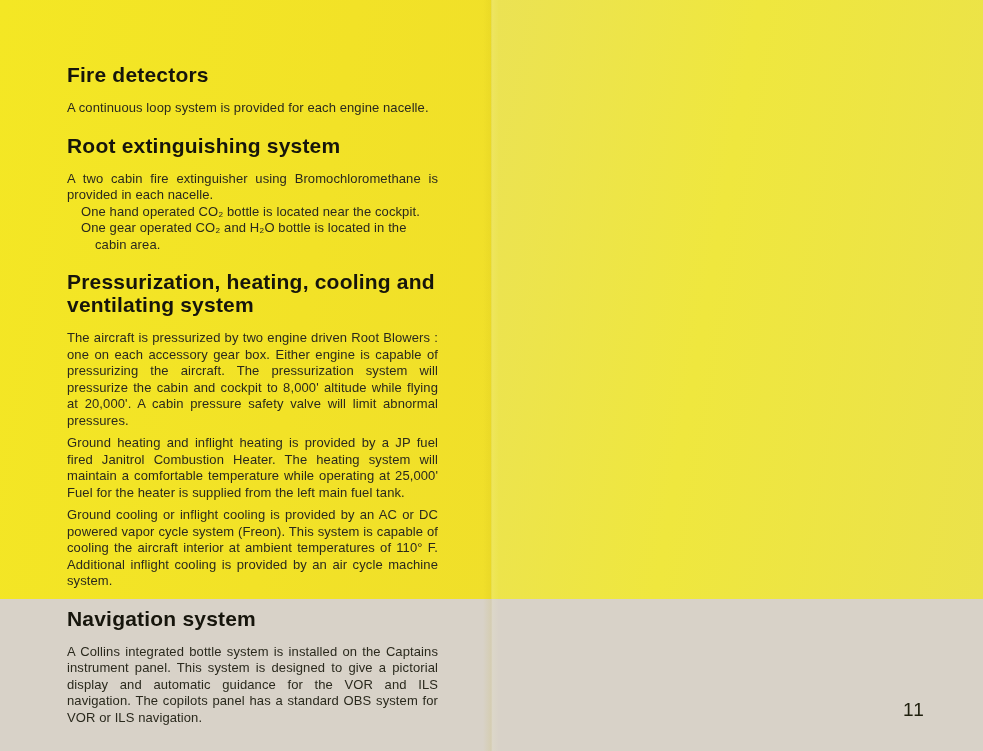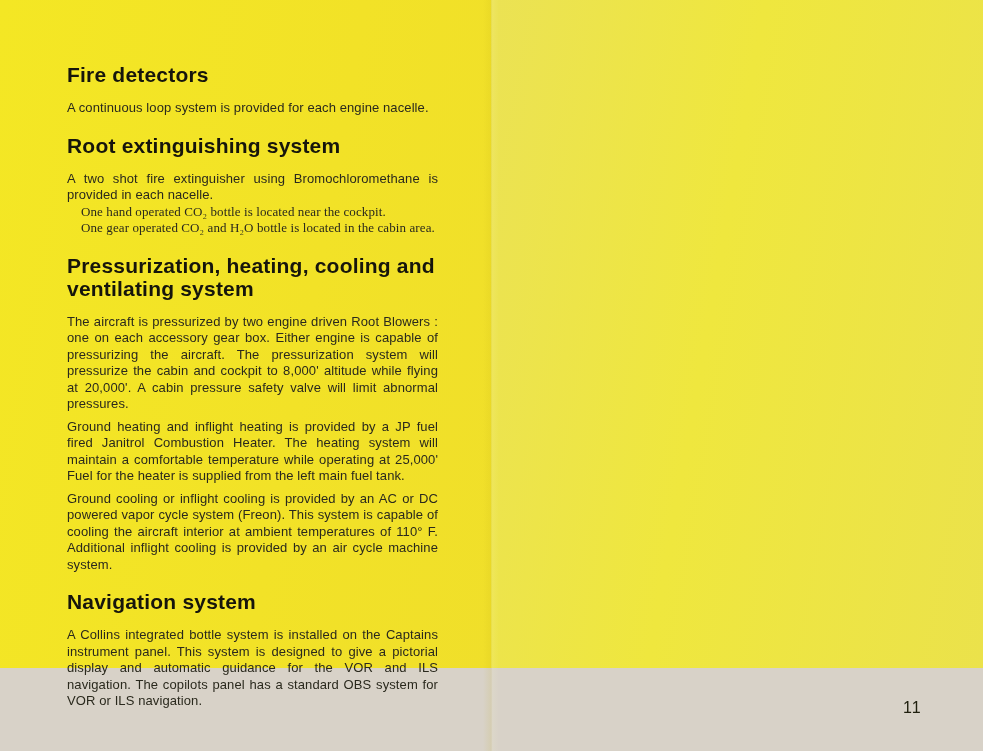--- a/index.html
+++ b/index.html
@@ -5,21 +5,21 @@
   * { box-sizing: border-box; }
   html, body { margin: 0; padding: 0; }
   body {
     width: 983px; height: 751px;
     position: relative;
     overflow: hidden;
     background: #d8d2c8;
     font-family: "Liberation Sans", "DejaVu Sans", sans-serif;
   }
   .page {
-    position: absolute; top: 0; height: 668px;
+    position: absolute; top: 0; height: 599px;
   }
   .page-left {
     left: 0; width: 491px;
     background: linear-gradient(100deg, #f4e724 0%, #f2e227 60%, #f0df2a 100%);
   }
   .page-right {
     left: 491px; width: 492px;
     background: linear-gradient(100deg, #ebe254 0%, #efe73e 45%, #ebe24b 100%);
   }
   .col {
@@ -41,26 +41,25 @@
     text-align: left;
   }
   h2.first { margin-top: 0; }
   p { margin: 0; }
   p + p { margin-top: 6px; }
   p.hang {
     margin-top: 0;
     padding-left: 28px;
     text-indent: -14px;
     text-align: left;
-    font-family: Liberation Serif, serif;
   }
   .page-number {
     position: absolute;
     left: 903px; top: 699px;
-    font-size: 16px;
+    font-size: 19px;
     color: #20200f;
     letter-spacing: 1px;
   }
   
   .gutter {
     position: absolute; top: 0; left: 483px; width: 16px; height: 751px;
     background: linear-gradient(90deg, rgba(190,170,20,0) 0%, rgba(190,170,20,0.12) 50%, rgba(255,255,210,0.10) 60%, rgba(190,170,20,0) 100%);
     pointer-events: none;
   }
 </style>
@@ -70,21 +69,21 @@
 <div class="page page-left">
   <div class="col col-left">
 
     <section>
       <h2 class="first">Fire detectors</h2>
       <p>A continuous loop system is provided for each engine nacelle.</p>
     </section>
 
     <section>
       <h2>Root extinguishing system</h2>
-      <p>A two shot fire extinguisher using Bromochloromethane is provided in each nacelle.</p>
+      <p>A two cabin fire extinguisher using Bromochloromethane is provided in each nacelle.</p>
       <p class="hang">One hand operated CO₂ bottle is located near the cockpit.</p>
       <p class="hang">One gear operated CO₂ and H₂O bottle is located in the cabin area.</p>
     </section>
 
     <section>
       <h2>Pressurization, heating, cooling and ventilating system</h2>
       <p>The aircraft is pressurized by two engine driven Root Blowers : one on each accessory gear box. Either engine is capable of pressurizing the aircraft. The pressurization system will pressurize the cabin and cockpit to 8,000' altitude while flying at 20,000'. A cabin pressure safety valve will limit abnormal pressures.</p>
       <p>Ground heating and inflight heating is provided by a JP fuel fired Janitrol Combustion Heater. The heating system will maintain a comfortable temperature while operating at 25,000' Fuel for the heater is supplied from the left main fuel tank.</p>
       <p>Ground cooling or inflight cooling is provided by an AC or DC powered vapor cycle system (Freon). This system is capable of cooling the aircraft interior at ambient temperatures of 110° F. Additional inflight cooling is provided by an air cycle machine system.</p>
     </section>

